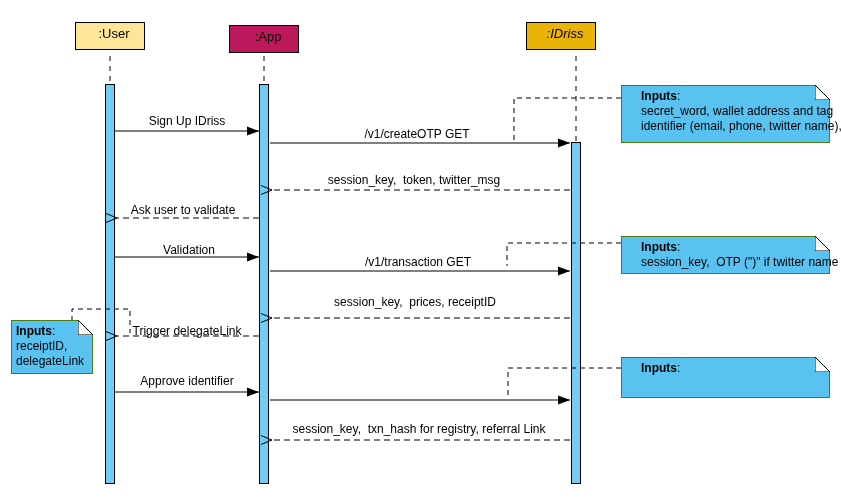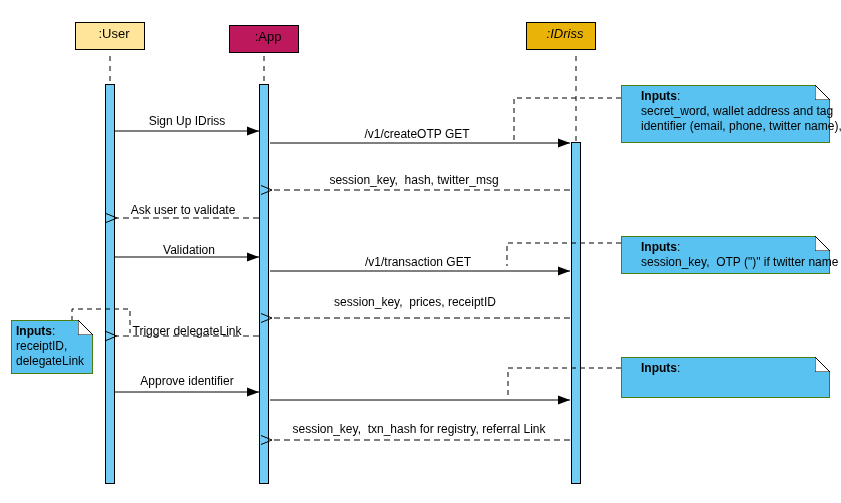--- a/index.html
+++ b/index.html
@@ -71,21 +71,21 @@
     <line class="dash-line" x1="570" y1="440" x2="272" y2="440" marker-end="url(#arrO)"></line>
 
     <path class="conn-line" d="M621 98 L514 98 L514 140"></path>
     <path class="conn-line" d="M621 243 L507 243 L507 266"></path>
     <path class="conn-line" d="M621 368 L508 368 L508 396"></path>
     <path class="conn-line" d="M72 321 L72 309 L130 309 L130 333"></path>
   </svg>
 
   <div class="mlabel" style="left:187px;top:114px">Sign Up IDriss</div>
   <div class="mlabel" style="left:417px;top:127px">/v1/createOTP GET</div>
-  <div class="mlabel" style="left:414px;top:173px">session_key,  hash, twitter_msg</div>
+  <div class="mlabel" style="left:414px;top:173px">session_key,  token, twitter_msg</div>
   <div class="mlabel" style="left:183px;top:203px">Ask user to validate</div>
   <div class="mlabel" style="left:189px;top:243px">Validation</div>
   <div class="mlabel" style="left:418px;top:255px">/v1/transaction GET</div>
   <div class="mlabel" style="left:415px;top:295px">session_key,  prices, receiptID</div>
   <div class="mlabel" style="left:187px;top:324px">Trigger delegateLink</div>
   <div class="mlabel" style="left:187px;top:374px">Approve identifier</div>
   <div class="mlabel" style="left:419px;top:422px">session_key,  txn_hash for registry, referral Link</div>
 
   <div class="note" style="left: 621px; top: 85px; width: 209px; height: 58px; background-color: rgb(90, 194, 240);">
     <svg class="fold" width="15" height="15">

